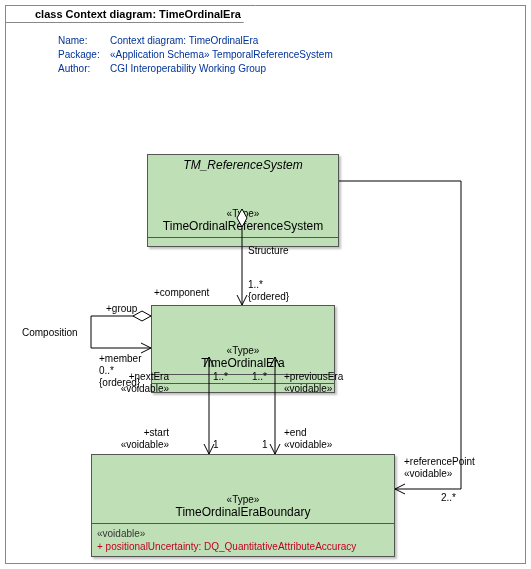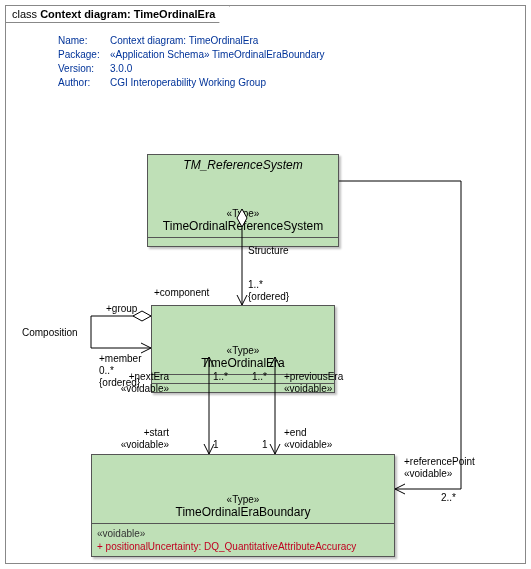--- a/index.html
+++ b/index.html
@@ -23,21 +23,21 @@
     top: -1px;
     left: -1px;
     border: 1px solid #888;
     border-top: 1px solid #888;
     background: #fff;
     padding: 2px 14px 2px 6px;
     font-weight: bold;
     font-size: 11px;
     clip-path: polygon(0 0, 100% 0, 95% 100%, 0 100%);
   }
-  .tab .kw { font-weight: normal; }
+  .tab .kw { font-weight: bold; margin-left: 23px; }
   .meta {
     position: absolute;
     top: 28px;
     left: 52px;
     color: #003399;
     font-size: 10px;
     line-height: 14px;
   }
   .meta .lbl { display: inline-block; width: 52px; }
   .cls {
@@ -94,22 +94,21 @@
 
 <div class="frame">
 
   <div class="tab">
     <span class="kw">class</span>
     <span>Context diagram: TimeOrdinalEra</span>
   </div>
 
   <div class="meta">
     <div><span class="lbl">Name:</span><span>Context diagram: TimeOrdinalEra</span></div>
-    <div><span class="lbl">Package:</span><span>«Application Schema» TimeOrdinalEraBoundary</span></div>
-    <div><span class="lbl">Version:</span><span>3.0.0</span></div>
+    <div><span class="lbl">Package:</span><span>«Application Schema» TemporalReferenceSystem</span></div>
     <div><span class="lbl">Author:</span><span>CGI Interoperability Working Group</span></div>
   </div>
 
   <div class="cls" style="left:141px; top:148px; width:190px;">
     <div class="hdr">
       <div class="parent">TM_ReferenceSystem</div>
       <div class="stereo">«Type»</div>
       <div class="name">TimeOrdinalReferenceSystem</div>
     </div>
     <div class="sep"></div>

